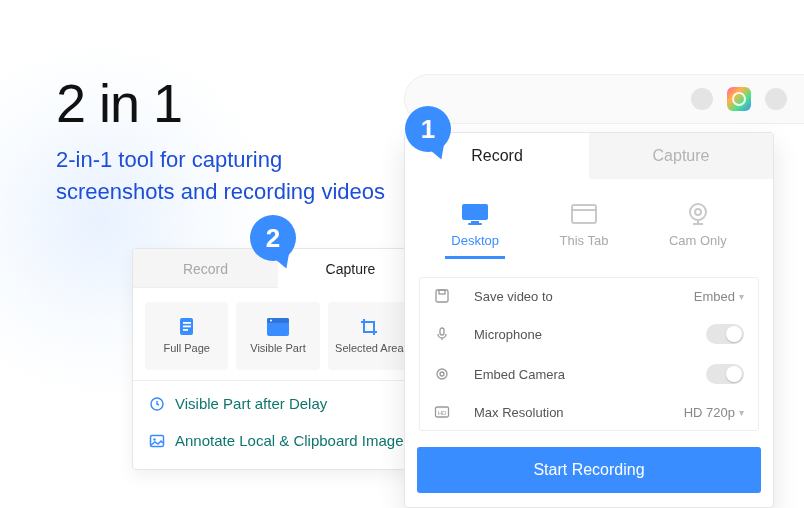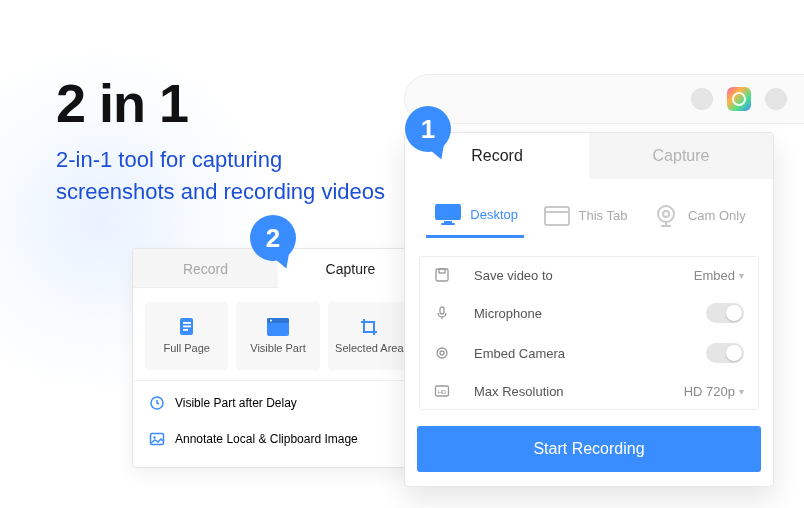--- a/index.html
+++ b/index.html
@@ -17,21 +17,21 @@
     border-radius: 50%;
     background: radial-gradient(circle, rgba(230,240,255,0.9) 0%, rgba(240,247,255,0.5) 40%, rgba(255,255,255,0) 70%);
     filter: blur(2px);
   }
   .hero {
     position: absolute;
     left: 56px; top: 72px;
   }
   .hero-title {
     font-size: 54px;
-    font-weight: 700;
+    font-weight: 400;
     color: #111;
     letter-spacing: -1px;
   }
   .hero-sub {
     margin-top: 10px;
     font-size: 22px;
     color: #1d4ed8;
     line-height: 1.45;
   }
 
@@ -138,22 +138,22 @@
   }
   .cap-icon { width: 22px; height: 18px; display:flex; align-items:center; justify-content:center; }
   .cap-list {
     border-top: 1px solid #eee;
     padding: 4px 0 10px;
   }
   .cap-item {
     display: flex; align-items: center;
     gap: 10px;
     padding: 10px 16px;
-    font-size: 12px;
-    color: #000000;
+    font-size: 15px;
+    color: #0f766e;
     cursor: pointer;
   }
   .cap-item svg { flex: 0 0 16px; }
 
   
   .panel-record {
     position: absolute;
     left: 404px; top: 132px;
     width: 370px;
     background: #fff;
@@ -172,21 +172,21 @@
     background: #f5f5f5;
     cursor: pointer;
   }
   .tab-r.active { background: #fff; color: #222; }
   .src-row {
     display: flex;
     justify-content: space-around;
     padding: 18px 16px 8px;
   }
   .src {
-    display:flex; flex-direction:row; align-items:center;
+    display:flex; flex-direction:column; align-items:center;
     gap: 6px;
     font-size: 13px;
     color: #aaa;
     padding: 4px 6px 8px;
     cursor: pointer;
   }
   .src.active { color: #3a8dff; border-bottom: 3px solid #3a8dff; }
   .src-icon { width: 32px; height: 26px; display:flex; align-items:center; justify-content:center; }
   .settings {
     margin: 10px 14px 0;

